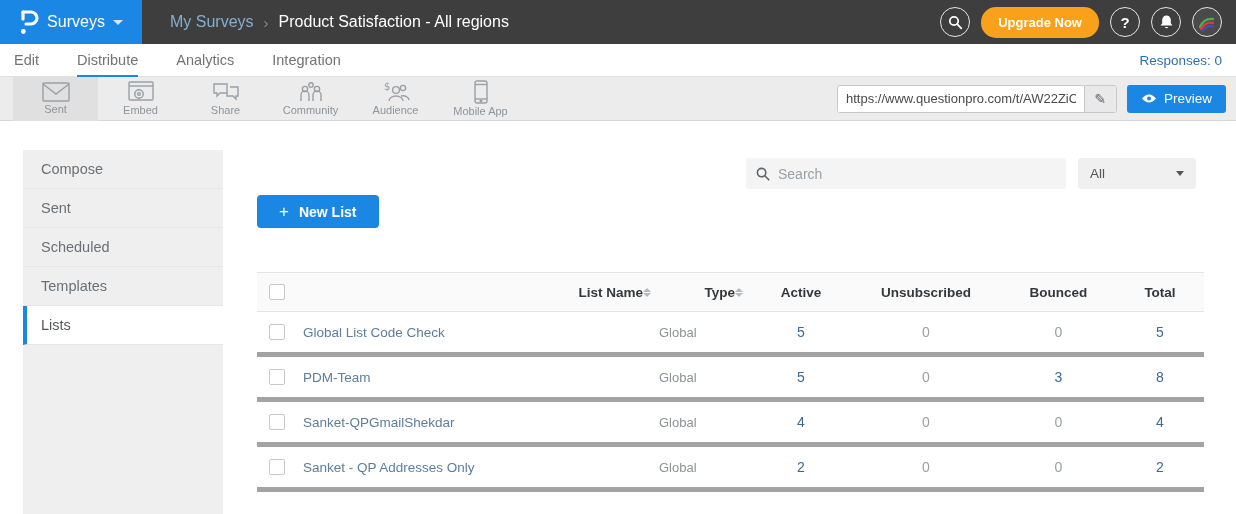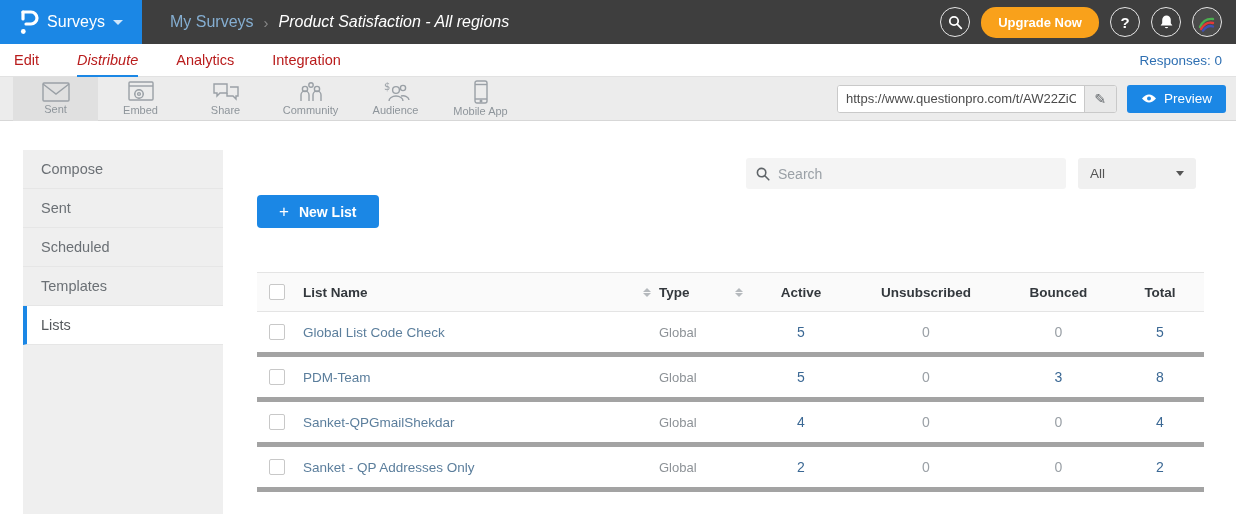--- a/index.html
+++ b/index.html
@@ -9,35 +9,35 @@
   
   .topbar { height:44px; background:#3e3e3e; display:flex; align-items:center; }
   .brand { width:142px; height:44px; background:#1b87e5; display:flex; align-items:center;
            justify-content:center; gap:8px; cursor:pointer; flex:0 0 auto; }
   .brand-label { color:#fff; font-size:16px; }
   .caret-down { width:0; height:0; border-left:5px solid transparent; border-right:5px solid transparent;
                 border-top:5px solid #cfe6fb; }
   .crumbs { display:flex; align-items:center; gap:10px; margin-left:28px; font-size:16px; }
   .crumb-link { color:#85aed1; text-decoration:none; cursor:pointer; }
   .crumb-sep { color:#8a8a8a; font-size:15px; }
-  .crumb-current { color:#ffffff;font-style:italic; }
+  .crumb-current { color:#ffffff; }
   .top-actions { margin-left:auto; display:flex; align-items:center; gap:11px; padding-right:14px; }
   .circle-btn { width:30px; height:30px; border-radius:50%; border:1.5px solid #e6e6e6;
                 display:flex; align-items:center; justify-content:center; cursor:pointer;
                 color:#fff; font-weight:bold; font-size:15px; background:transparent; }
   .upgrade-btn { background:#f9a11b; color:#fff; border:none; border-radius:15px;
                  font-size:13px; font-weight:bold; padding:8px 17px; cursor:pointer; }
   .avatar { background:#4a4a4a; overflow:hidden; }
 
   
   .tabs { height:33px; background:#fff; border-bottom:1px solid #e2e2e2; display:flex;
           align-items:center; padding:0 14px; }
-  .tab { font-size:14.5px; color:#b91c1c; margin-right:38px; cursor:pointer; height:33px;
+  .tab { font-size:14.5px; color:#737373; margin-right:38px; cursor:pointer; height:33px;
          display:flex; align-items:center; border-bottom:2px solid transparent; padding-top:1px; }
-  .tab.active { border-bottom-color:#1b87e5;font-style:italic; }
+  .tab.active { border-bottom-color:#1b87e5; }
   .responses { margin-left:auto; color:#2e6fb2; font-size:13.5px; }
 
   
   .toolbar { height:44px; background:#ececec; border-bottom:1px solid #d7d7d7;
              display:flex; align-items:center; padding-left:13px; }
   .tool-item { width:85px; height:44px; display:flex; flex-direction:column; align-items:center;
                justify-content:center; gap:1px; cursor:pointer; color:#8e959b; }
   .tool-item.active { background:#e0e0e0; }
   .tool-item svg { stroke:#9aa0a6; fill:none; stroke-width:1.4; }
   .tool-label { font-size:11px; color:#8e959b; }
@@ -75,21 +75,21 @@
                  display:flex; align-items:center; gap:10px; }
   .newlist-btn .plus { font-size:17px; font-weight:normal; }
 
   
   .lists-table { margin:44px 32px 0 34px; }
   .trow { display:grid; grid-template-columns:46px minmax(0,1fr) 92px 100px 150px 115px 88px;
           align-items:center; height:45px; border-bottom:5px solid #a3a3a3; background:#fff; }
   .trow.thead { height:40px; background:#fafafa; border-top:1px solid #e4e4e4;
                 border-bottom:1px solid #e4e4e4; }
   .th { font-size:13.5px; font-weight:bold; color:#33383d; }
-  .th-flex { display:flex; align-items:center; justify-content:space-between; padding-right:8px; }
+  .th-flex { display:flex; align-items:center; justify-content:flex-end; padding-right:8px; }
   .sort { display:flex; flex-direction:column; gap:1px; cursor:pointer; }
   .sort i { width:0; height:0; border-left:4px solid transparent; border-right:4px solid transparent; }
   .sort .up { border-bottom:4px solid #b5b9bd; }
   .sort .dn { border-top:4px solid #b5b9bd; }
   .cell-check { display:flex; justify-content:flex-start; padding-left:12px; }
   .checkbox { width:16px; height:16px; border:1px solid #c8c8c8; border-radius:2px; background:#fff;
               cursor:pointer; }
   .name-link { font-size:13.5px; color:#5b7e9c; cursor:pointer; }
   .type-cell { font-size:13px; color:#8d9297; }
   .num { font-size:14px; color:#3b6894; text-align:center; cursor:pointer; }

